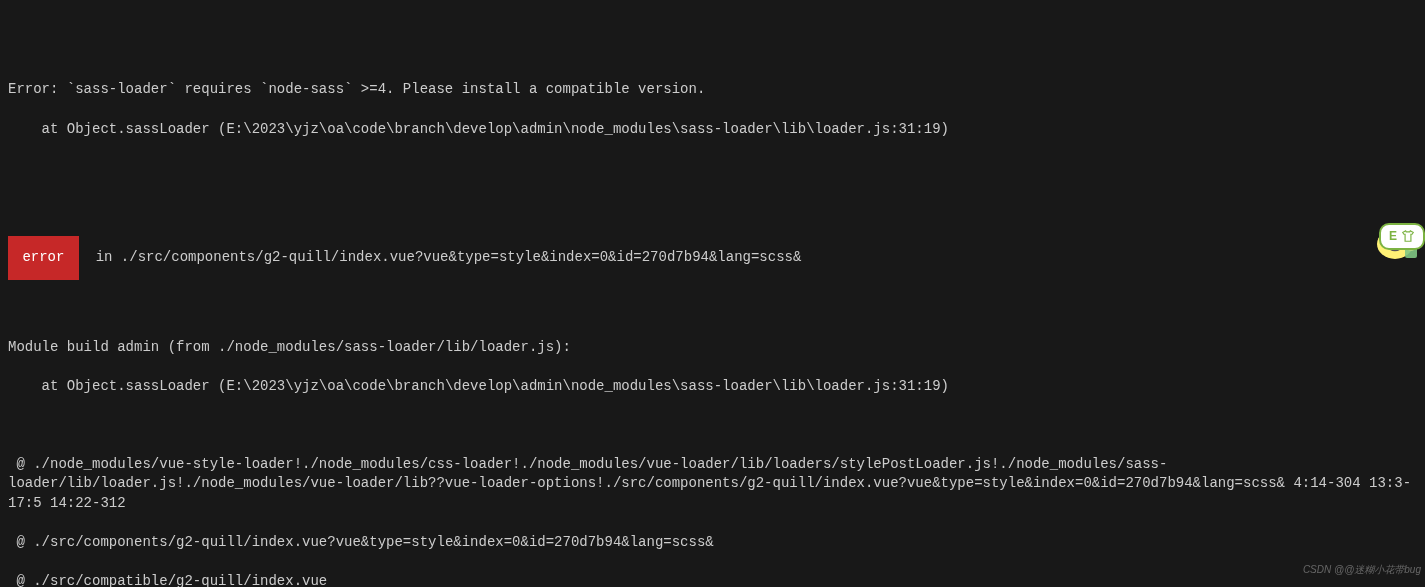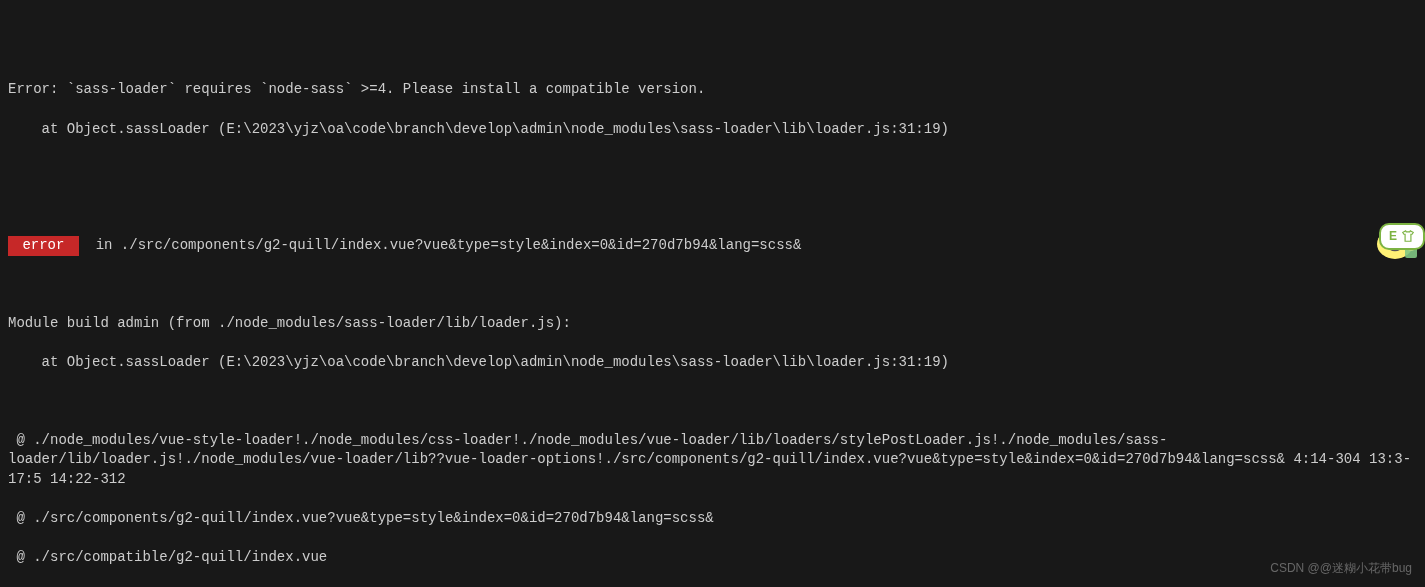--- a/index.html
+++ b/index.html
@@ -20,34 +20,35 @@
       height: 587px;
       overflow: hidden;
       position: relative;
     }
     .line {
       display: block;
     }
     .error-badge {
       background-color: #c62828;
       color: #ffffff;
-      padding: 0 6px;
+      padding: 12px 6px;
       display: inline-block;
       font-weight: normal;
     }
     .empty-line {
       height: 19px;
     }
     .watermark {
       position: absolute;
       bottom: 10px;
-      right: 13px;
+      right: 4px;
       color: rgba(180,180,180,0.5);
-      font-size: 12px;
+      font-size: 10px;
       font-family: sans-serif;
+      font-style: italic;
     }
     .floating-widget {
       position: absolute;
       top: 175px;
       right: 0;
       width: 75px;
       height: 90px;
       pointer-events: none;
     }
     .widget-char {

